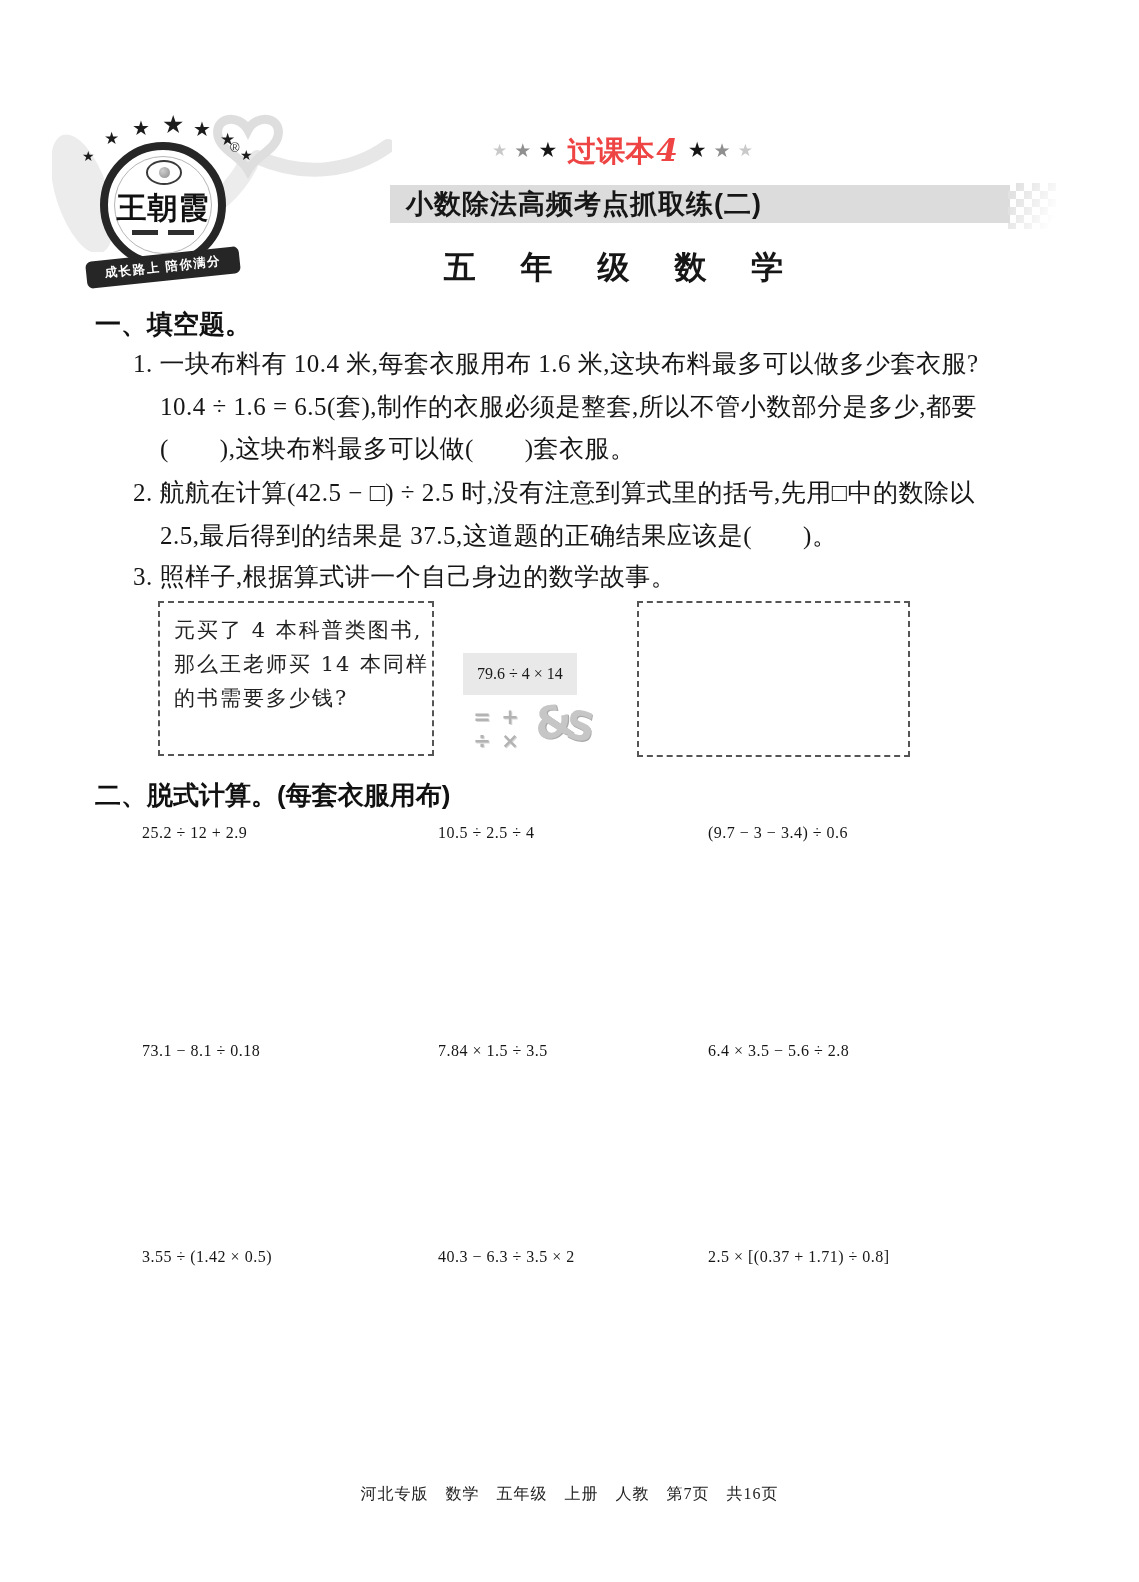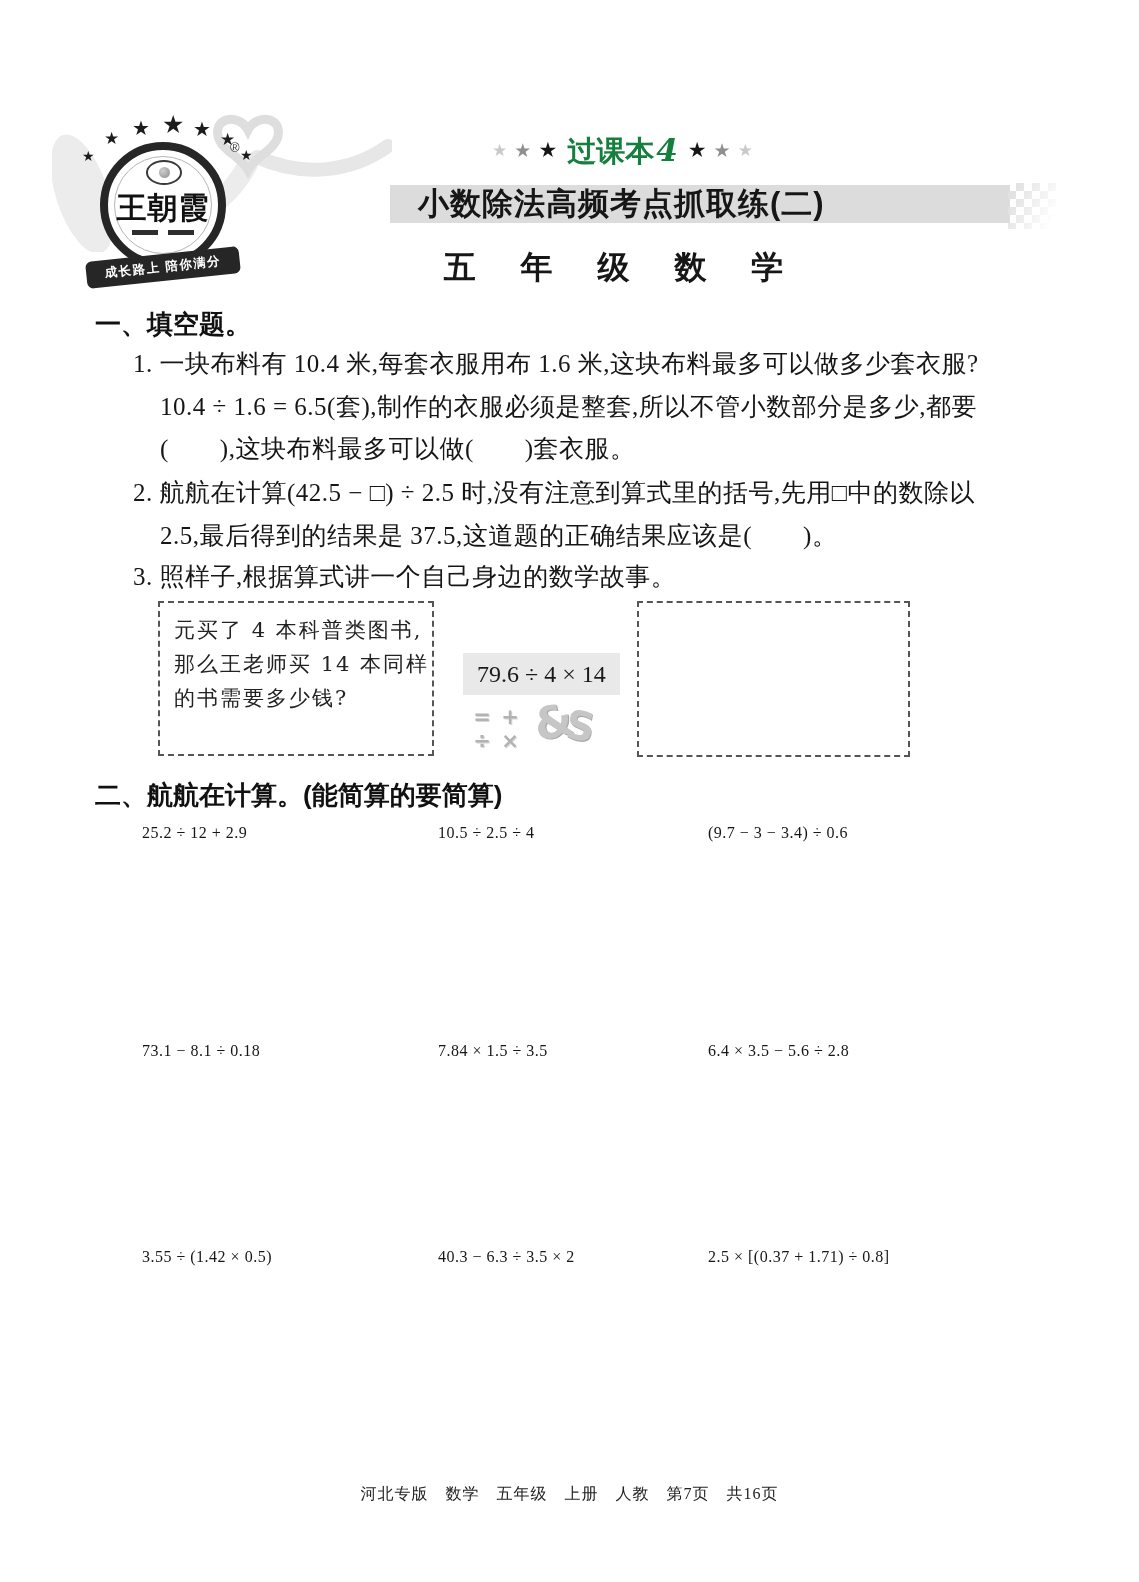--- a/index.html
+++ b/index.html
@@ -61,31 +61,31 @@
   #star-row {
     left:450px; top:128px; width:345px; height:44px; z-index:3;
     display:flex; align-items:center; justify-content:center; gap:7px;
     line-height:1;
   }
   .hstar { line-height:1; }
   .hs-light { color:#c9c9c9; font-size:17px; }
   .hs-mid   { color:#8f8f8f; font-size:19px; }
   .hs-dark  { color:#161616; font-size:21px; }
   #banner-title {
-    font-size:29px; font-weight:700; color:#15803d; white-space:nowrap;
+    font-size:29px; font-weight:700; color:#ef4444; white-space:nowrap;
     font-family:"Liberation Serif", serif; padding:0 3px;
   }
   #banner-num { font-style:italic; font-family:"DejaVu Serif", serif;
     font-size:31px; padding-left:2px; }
   #title-bar {
     left:390px; top:185px; width:620px; height:38px; z-index:1;
     background:#dcdcdc; display:flex; align-items:center;
   }
   #title-bar-text {
-    padding-left:28px; font-size:31px; font-weight:700; color:#161616;
+    padding-left:16px; font-size:27px; font-weight:700; color:#161616;
     letter-spacing:1px; white-space:nowrap;
     font-family:"Liberation Sans", sans-serif;
   }
   #checker { left:1008px; top:183px; width:48px; height:46px; z-index:1;
     background-image:
       linear-gradient(45deg,#e2e2e2 25%,transparent 25%,transparent 75%,#e2e2e2 75%),
       linear-gradient(45deg,#e2e2e2 25%,transparent 25%,transparent 75%,#e2e2e2 75%);
     background-size:16px 16px; background-position:0 0,8px 8px;
     -webkit-mask-image:linear-gradient(115deg,#000 15%,transparent 90%);
     mask-image:linear-gradient(115deg,#000 15%,transparent 90%);
@@ -115,21 +115,21 @@
   .dash-box { border:2px dashed #555; background:#fff; }
   #story-box { left:158px; top:601px; width:276px; height:155px; padding:10px 14px; }
   .story-line {
     display:block; font-size:21px; line-height:34px; letter-spacing:2px;
     color:#222; white-space:nowrap; font-family:"DejaVu Serif", serif;
   }
   #answer-box { left:637px; top:601px; width:273px; height:156px; }
   #expr-chip {
     left:463px; top:653px; height:42px; padding:0 14px;
     background:#e9e9e9; display:flex; align-items:center;
-    font-size:24px; white-space:nowrap; color:#1a1a1a;
+    font-size:16px; white-space:nowrap; color:#1a1a1a;
   }
   #sym-grid {
     left:468px; top:706px; width:56px; height:48px;
     display:grid; grid-template-columns:1fr 1fr; justify-items:center;
     font-size:21px; font-weight:700; color:#b3b3b3;
     text-shadow:1px 1px 0 #d8d8d8; line-height:23px;
     font-family:"DejaVu Sans", sans-serif;
   }
   .doodle { color:#c6c6c6; text-shadow:1px 1px 0 #a9a9a9;
     font-family:"DejaVu Sans", sans-serif; font-weight:700; line-height:1; }
@@ -218,21 +218,21 @@
     <span>=</span>
     <span>+</span>
     <span>÷</span>
     <span>×</span>
   </div>
   <span id="doodle-amp" class="abs doodle">&amp;</span>
   <span id="doodle-s" class="abs doodle">S</span>
 
   <div id="answer-box" class="abs dash-box"></div>
 
-  <div id="sec2-heading" class="abs sec-heading">二、航航在计算。(能简算的要简算)</div>
+  <div id="sec2-heading" class="abs sec-heading">二、脱式计算。(每套衣服用布)</div>
   <div class="abs calc-cell r1 c1">25.2 ÷ 12 + 2.9</div>
   <div class="abs calc-cell r1 c2">10.5 ÷ 2.5 ÷ 4</div>
   <div class="abs calc-cell r1 c3">(9.7 − 3 − 3.4) ÷ 0.6</div>
   <div class="abs calc-cell r2 c1">73.1 − 8.1 ÷ 0.18</div>
   <div class="abs calc-cell r2 c2">7.84 × 1.5 ÷ 3.5</div>
   <div class="abs calc-cell r2 c3">6.4 × 3.5 − 5.6 ÷ 2.8</div>
   <div class="abs calc-cell r3 c1">3.55 ÷ (1.42 × 0.5)</div>
   <div class="abs calc-cell r3 c2">40.3 − 6.3 ÷ 3.5 × 2</div>
   <div class="abs calc-cell r3 c3">2.5 × [(0.37 + 1.71) ÷ 0.8]</div>
 

